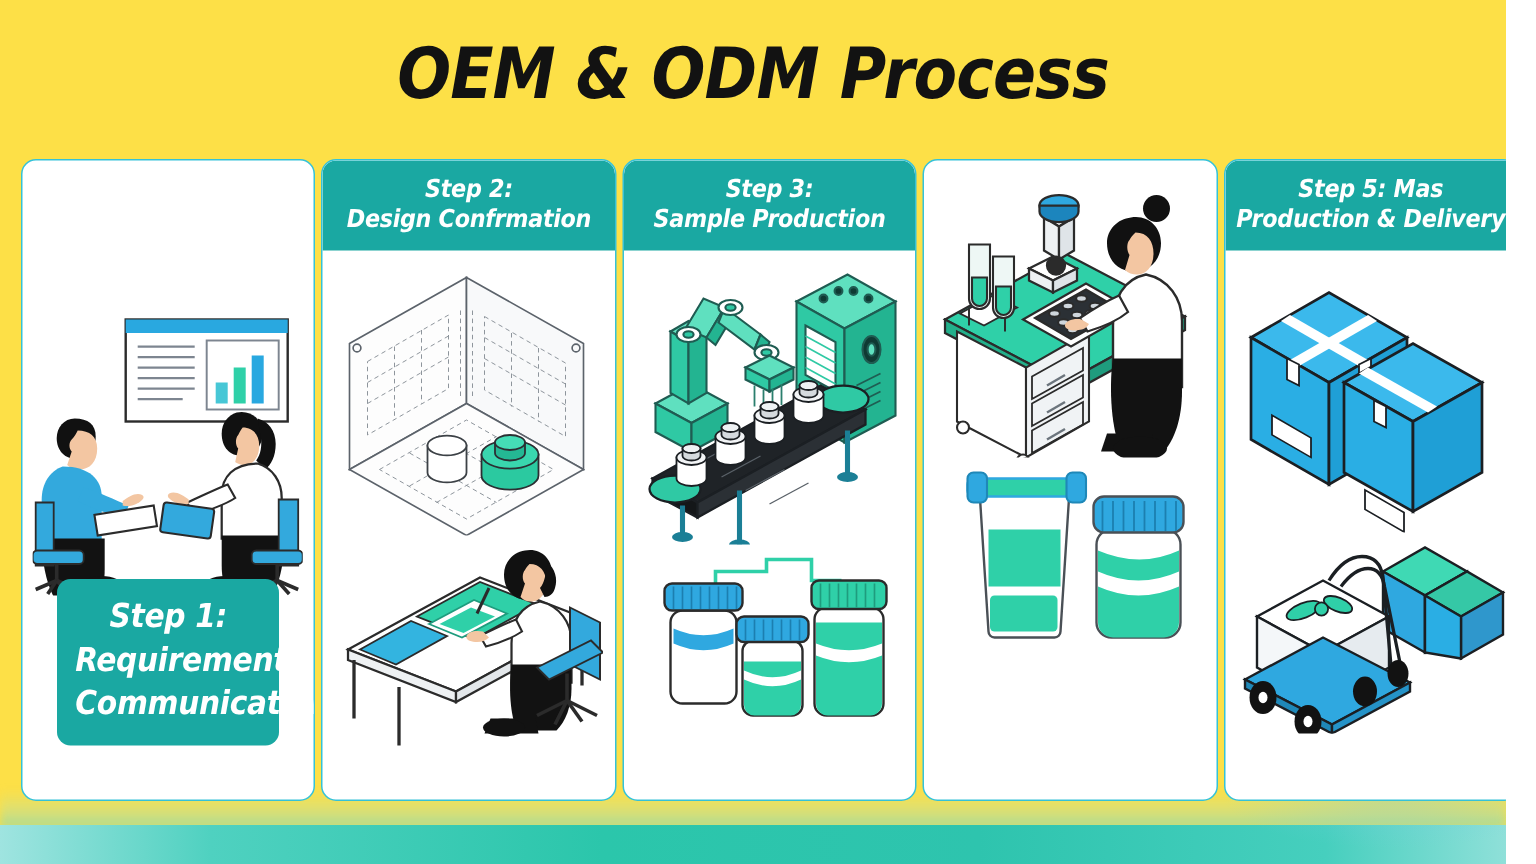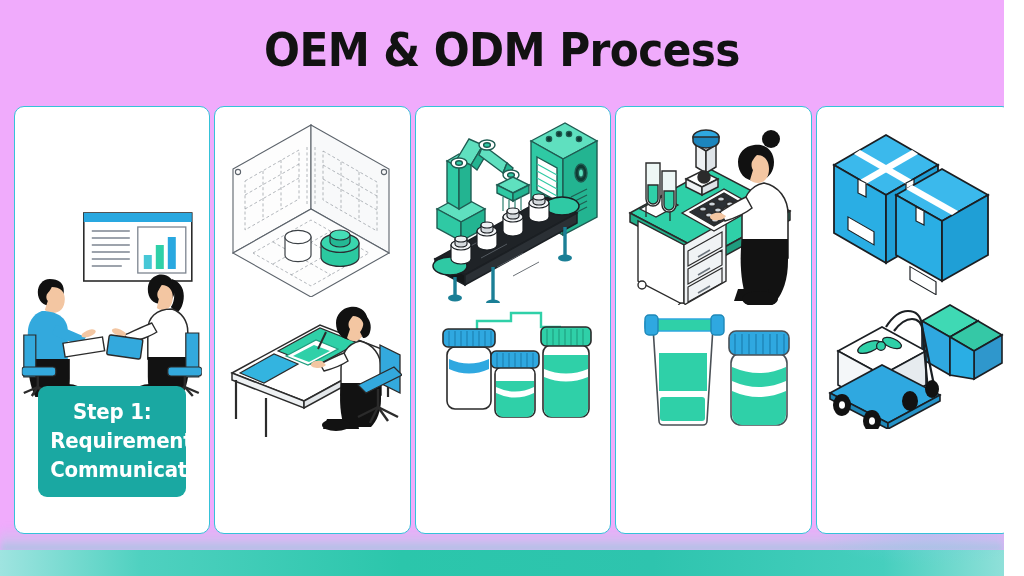--- a/index.html
+++ b/index.html
@@ -10,22 +10,23 @@
     height: 576px;
     overflow: hidden;
     background: #ffffff;
     font-family: "Liberation Sans", "DejaVu Sans", sans-serif;
   }
 
   #slide {
     position: relative;
     width: 1004px;
     height: 576px;
-    background: #f0abfc;
+    background: #fde047;
     overflow: hidden;
+    font-style: italic;
   }
 
   
   .bottom-band {
     position: absolute;
     left: 0; right: 0; bottom: 0;
     height: 26px;
     background: linear-gradient(90deg,
                 #9fe4e0 0%, #4fd1c0 14%, #2bc6ab 40%,
                 #2ec4ae 65%, #46cfbe 88%, #8fe0d9 100%);
@@ -228,20 +229,22 @@
           </g>
         </svg>
       </div>
 
       <div class="pill-label">Step 1:
 Requirement
 Communication</div>
     </div>
 
     <div class="card">
+      <div class="card-header">Step 2:
+Design Confrmation</div>
 
       <div class="art art-top">
         <svg width="172" height="180" viewBox="0 0 172 180">
           <g stroke="#5c636b" stroke-width="1.1" fill="none">
 
             <path d="M6 52 L84 8 L84 92 L6 136 Z" fill="#fdfdfd"></path>
 
             <path d="M84 8 L162 52 L162 136 L84 92 Z" fill="#f8f9fa"></path>
 
             <path d="M6 136 L84 92 L162 136 L84 180 Z" fill="#fdfdfd"></path>
@@ -331,20 +334,22 @@
                 <line x1="154" y1="106" x2="174" y2="116"></line>
               <line x1="154" y1="106" x2="146" y2="122"></line>
                 <line x1="154" y1="106" x2="164" y2="120"></line>
             </g>
           </g>
         </svg>
       </div>
     </div>
 
     <div class="card">
+      <div class="card-header">Step 3:
+Sample Production</div>
 
       <div class="art art-top">
         <svg width="176" height="186" viewBox="0 0 176 186">
 
           <g stroke="#1f5c52" stroke-width="1.4">
             <path d="M106 24 L140 6 L172 24 L138 42 Z" fill="#5fe0bf"></path>
             <path d="M106 24 L138 42 L138 118 L106 100 Z" fill="#2fc9a4"></path>
             <path d="M138 42 L172 24 L172 100 L138 118 Z" fill="#23b491"></path>
 
             <circle cx="124" cy="22" r="2.6" fill="#0f3a33"></circle>
@@ -629,20 +634,22 @@
                 <line x1="157" y1="25" x2="157" y2="45"></line>
             </g>
           </g>
           <path d="M105 58 q28 12 54 0 v14 q-27 12 -54 0 Z" fill="#2fd0a8"></path>
           <path d="M105 82 q27 12 54 0 v24 a10 10 0 0 1 -10 10 H115 a10 10 0 0 1 -10 -10 Z" fill="#2fd0a8"></path>
         </svg>
       </div>
     </div>
 
     <div class="card">
+      <div class="card-header">Step 5: Mas
+Production &amp; Delivery</div>
 
       <div class="art art-top">
         <svg width="180" height="178" viewBox="0 0 180 178">
 
           <g stroke="#1b1f23" stroke-width="1.8">
             <path d="M10 48 L62 18 L114 48 L62 78 Z" fill="#3bb9ec"></path>
             <path d="M10 48 L62 78 L62 146 L10 116 Z" fill="#2aaee4"></path>
             <path d="M62 78 L114 48 L114 116 L62 146 Z" fill="#1f9fd6"></path>
           </g>
 

